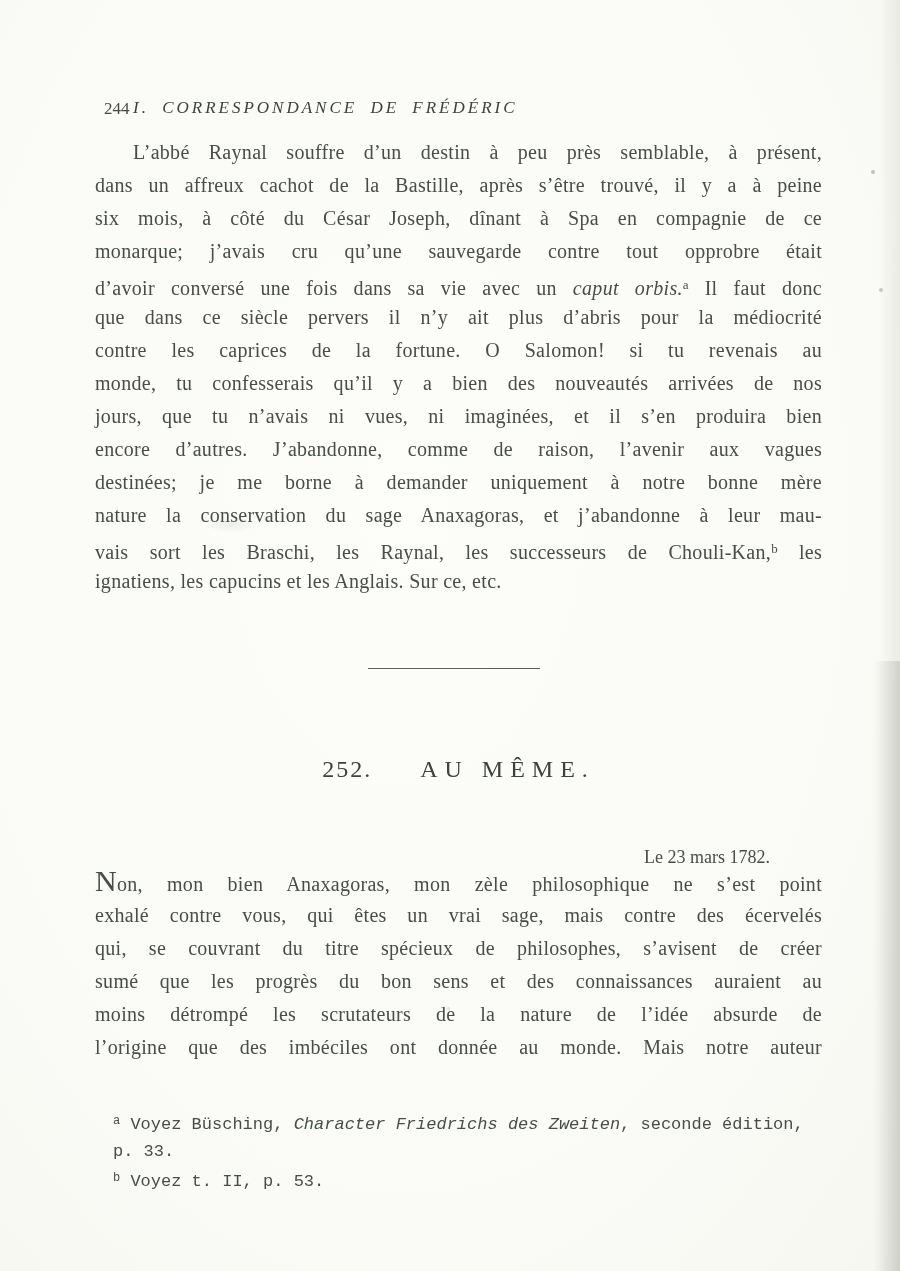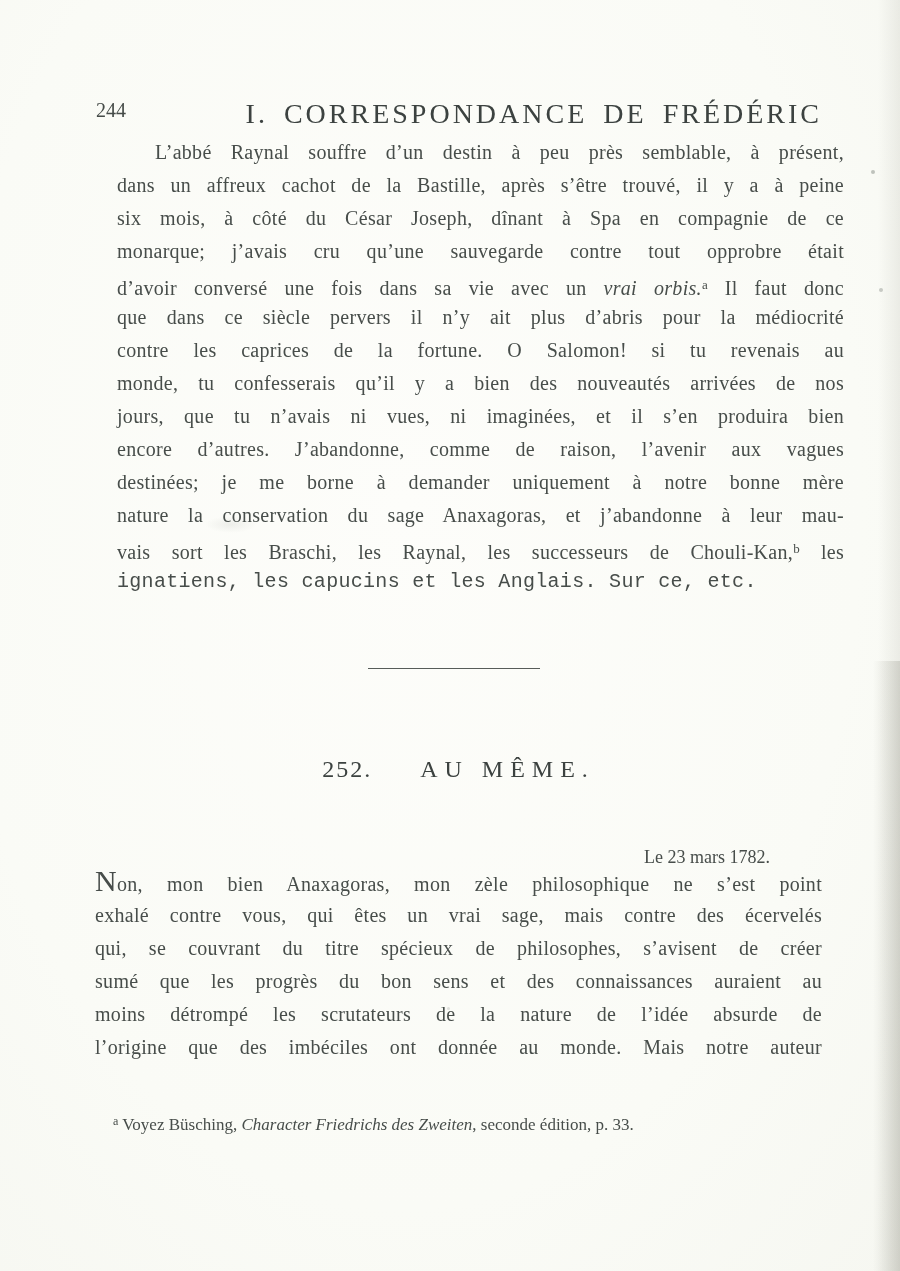--- a/index.html
+++ b/index.html
@@ -7,48 +7,48 @@
     position:relative;
     width:900px;height:1271px;
     margin:0 auto;
     background:radial-gradient(ellipse at 45% 40%, #fdfdfa 0%, #fafbf6 65%, #f6f7f1 100%);
     overflow:hidden;
     font-family:"Liberation Serif","DejaVu Serif",serif;
     color:#474d4a;
   }
   
   .header{position:absolute;top:98px;left:95px;width:727px;height:30px;}
-  .pagenum{position:absolute;left:1px;top:1px;font-size:20px;color:#454b48;}
-  .running{display:block;text-align:right;padding-left:38px;font-size:28px;
-           letter-spacing:3px;word-spacing:6px;color:#3c4240;}
+  .pagenum{position:absolute;left:9px;top:1px;font-size:17px;color:#454b48;}
+  .running{display:block;text-align:left;padding-left:38px;font-size:17px;
+           letter-spacing:3px;word-spacing:6px;color:#3c4240;font-style:italic;}
   
   .textblock{position:absolute;left:95px;width:727px;font-size:20px;
              line-height:33px;letter-spacing:0.3px;color:#474d4a;}
-  .block-1{top:136px;margin-left:22px;}
+  .block-1{top:136px;}
   .block-2{top:866px;}
   .line{text-align:justify;text-align-last:justify;white-space:normal;height:33px;}
   .line.indent{text-indent:38px;}
-  .line.lastline{text-align-last:left;font-family:Liberation Mono, monospace;}
+  .line.lastline{text-align-last:left;}
   .seg-i{font-style:italic;}
   .seg-sup{font-size:13px;vertical-align:6px;letter-spacing:0;}
   .seg-cap{font-size:30px;line-height:1;}
   
   .divider{position:absolute;top:668px;left:368px;width:172px;height:0;
            border-top:1.5px solid #575c59;}
   
   .heading{position:absolute;top:756px;left:95px;width:727px;text-align:center;
            font-size:24px;color:#3c4240;}
   .hnum{letter-spacing:2px;margin-right:42px;}
   .htitle{letter-spacing:7px;}
   
   .dateline{position:absolute;top:820px;left:95px;width:727px;box-sizing:border-box;
             text-align:right;padding-right:52px;font-size:18px;color:#474d4a;margin-top:27px;}
   
   .footnotes{position:absolute;top:1108px;left:113px;width:700px;
-             font-size:17px;line-height:27px;color:#474d4a;}
+             font-size:17px;line-height:27px;color:#474d4a;font-family:Liberation Mono, monospace;}
   .fnline .seg-sup{font-size:12px;vertical-align:5px;}
   
   .edge1{position:absolute;top:0;right:0;width:22px;height:100%;
          background:linear-gradient(to right,rgba(168,168,156,0),rgba(168,168,156,0.18));}
   .edge2{position:absolute;top:52%;right:0;width:27px;height:48%;
          background:linear-gradient(to right,rgba(148,148,136,0),rgba(148,148,136,0.30));}
   .smudge{position:absolute;left:205px;top:516px;width:52px;height:17px;
           background:radial-gradient(ellipse,rgba(130,135,125,0.12),rgba(130,135,125,0) 70%);}
   .speck{position:absolute;border-radius:50%;}
   .speck-a{left:871px;top:170px;width:4px;height:4px;background:rgba(120,126,120,0.45);}
@@ -63,21 +63,21 @@
   <div class="header">
     <span class="pagenum">244</span>
     <span class="running">I.  CORRESPONDANCE DE FRÉDÉRIC</span>
   </div>
 
   <div class="textblock block-1">
     <div class="line indent">L’abbé Raynal souffre d’un destin à peu près semblable, à présent,</div>
     <div class="line">dans un affreux cachot de la Bastille, après s’être trouvé, il y a à peine</div>
     <div class="line">six mois, à côté du César Joseph, dînant à Spa en compagnie de ce</div>
     <div class="line">monarque; j’avais cru qu’une sauvegarde contre tout opprobre était</div>
-    <div class="line"><span>d’avoir conversé une fois dans sa vie avec un </span><span class="seg-i">vrai orbis.</span><span class="seg-sup">a</span><span> Il faut donc</span></div>
+    <div class="line"><span>d’avoir conversé une fois dans sa vie avec un </span><span class="seg-i">caput orbis.</span><span class="seg-sup">a</span><span> Il faut donc</span></div>
     <div class="line">que dans ce siècle pervers il n’y ait plus d’abris pour la médiocrité</div>
     <div class="line">contre les caprices de la fortune. O Salomon! si tu revenais au</div>
     <div class="line">monde, tu confesserais qu’il y a bien des nouveautés arrivées de nos</div>
     <div class="line">jours, que tu n’avais ni vues, ni imaginées, et il s’en produira bien</div>
     <div class="line">encore d’autres. J’abandonne, comme de raison, l’avenir aux vagues</div>
     <div class="line">destinées; je me borne à demander uniquement à notre bonne mère</div>
     <div class="line">nature la conservation du sage Anaxagoras, et j’abandonne à leur mau-</div>
     <div class="line"><span>vais sort les Braschi, les Raynal, les successeurs de Chouli-Kan,</span><span class="seg-sup">b</span><span> les</span></div>
     <div class="line lastline">ignatiens, les capucins et les Anglais. Sur ce, etc.</div>
   </div>
@@ -95,20 +95,21 @@
     <div class="line"><span class="seg-cap">N</span><span>on, mon bien Anaxagoras, mon zèle philosophique ne s’est point</span></div>
     <div class="line">exhalé contre vous, qui êtes un vrai sage, mais contre des écervelés</div>
     <div class="line">qui, se couvrant du titre spécieux de philosophes, s’avisent de créer</div>
     <div class="line">sumé que les progrès du bon sens et des connaissances auraient au</div>
     <div class="line">moins détrompé les scrutateurs de la nature de l’idée absurde de</div>
     <div class="line">l’origine que des imbéciles ont donnée au monde. Mais notre auteur</div>
   </div>
 
   <div class="footnotes">
     <div class="fnline"><span class="seg-sup">a</span><span> Voyez Büsching, </span><span class="seg-i">Character Friedrichs des Zweiten</span><span>, seconde édition, p. 33.</span></div>
+    <div class="fnline"><span class="seg-sup">b</span><span> Voyez t. II, p. 53.</span></div>
   </div>
 
   <div class="edge1"></div>
   <div class="edge2"></div>
   <div class="smudge"></div>
   <div class="speck speck-a"></div>
   <div class="speck speck-b"></div>
   <div class="speck speck-c"></div>
 
 </div>

